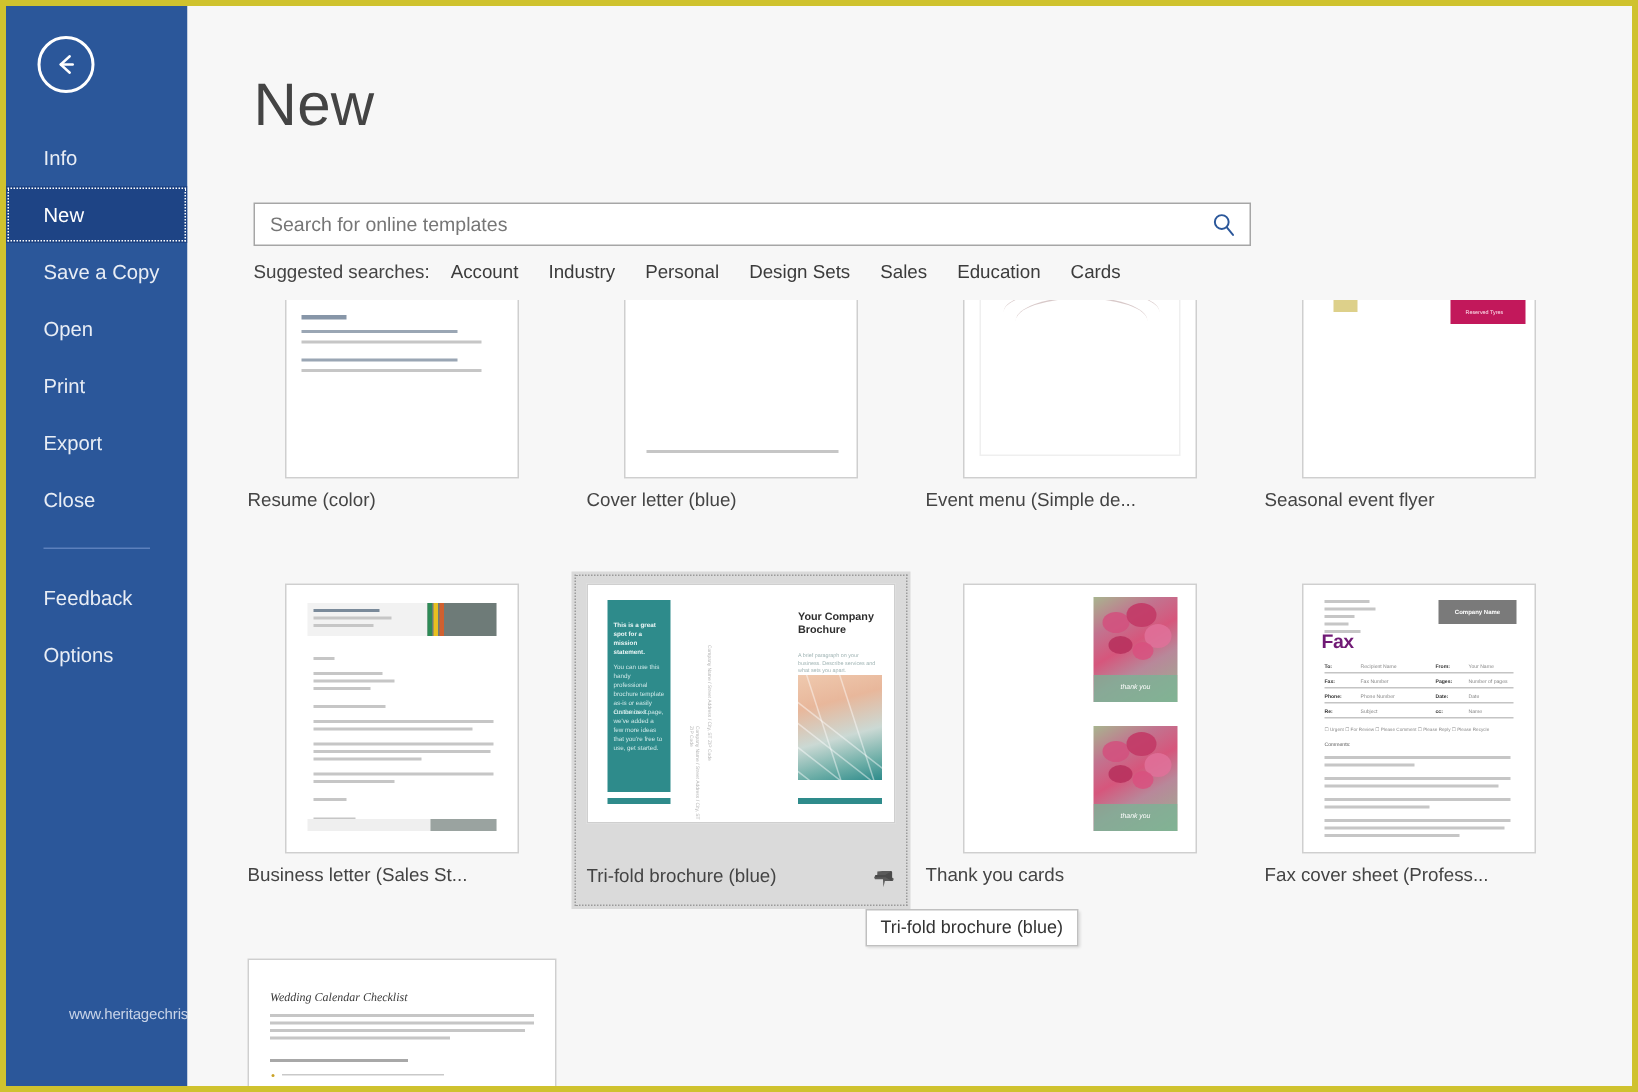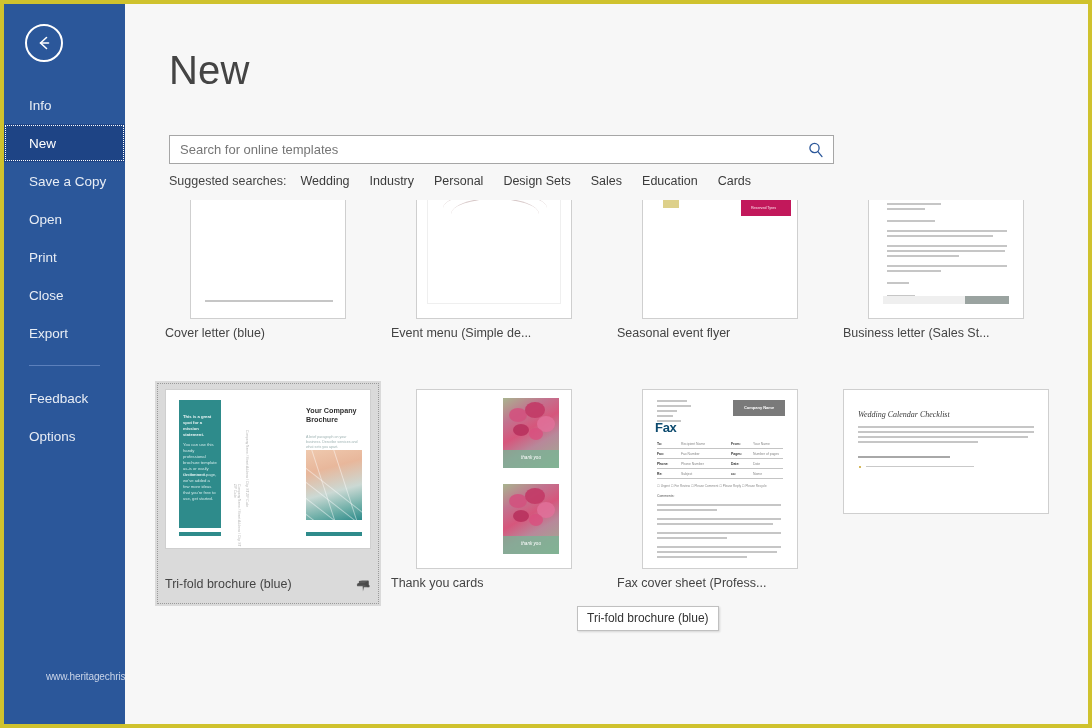--- a/index.html
+++ b/index.html
@@ -183,21 +183,21 @@
   
   .ty-card { position:absolute; right:12px; width:56px; height:70px; overflow:hidden;
     background: linear-gradient(150deg,#A8B58F 0%, #C2738F 25%, #D6567C 45%, #B8889A 65%, #9CB08E 100%); }
   .ty-card .band { position:absolute; left:0; right:0; bottom:0; height:18px; background:rgba(120,180,150,.75); }
   .ty-card .band span { position:absolute; left:0; right:0; top:5px; text-align:center; color:#FFF; font-size:4.6px; font-style:italic; }
   .ty-card .petal { position:absolute; border-radius:50%; }
 
   
   .fx-logo { position:absolute; right:12px; top:10px; width:52px; height:16px; background:#7A7A7A; }
   .fx-logo span { position:absolute; left:0; right:0; top:5px; text-align:center; color:#FFF; font-size:4px; font-weight:bold;}
-  .fx-title { position:absolute; left:12px; top:30px; font-size:13px; font-weight:bold; color:#0c4a6e; letter-spacing:-.3px;}
+  .fx-title { position:absolute; left:12px; top:30px; font-size:13px; font-weight:bold; color:#701a75; letter-spacing:-.3px;}
   .fx-row { position:absolute; left:14px; right:14px; border-bottom:.6px solid #C4C4C4; height:7px; }
   .fx-lbl { position:absolute; font-size:3.4px; font-weight:bold; color:#333; }
   .fx-val { position:absolute; font-size:3.4px; color:#888; }
 
   
   .wc-title { position:absolute; left:14px; top:20px; font-size:8px; color:#3A3A3A; font-family:Liberation Serif, serif; font-style:italic;}
   .wc-bullet { position:absolute; left:22px; height:1.4px; background:#C9C9C9; }
   .wc-dot { position:absolute; left:15px; width:2px; height:2px; background:#C9A227; border-radius:50%;}
 </style>
 </head>
@@ -228,24 +228,24 @@
       <div class="nav-item">
         <span>Save a Copy</span>
       </div>
       <div class="nav-item">
         <span>Open</span>
       </div>
       <div class="nav-item">
         <span>Print</span>
       </div>
       <div class="nav-item">
+        <span>Export</span>
+      </div>
+      <div class="nav-item">
         <span>Close</span>
-      </div>
-      <div class="nav-item">
-        <span>Export</span>
       </div>
 
       <div class="nav-sep"></div>
 
       <div class="nav-item">
         <span>Feedback</span>
       </div>
       <div class="nav-item">
         <span>Options</span>
       </div>
@@ -265,32 +265,47 @@
         <input type="text" value="" placeholder="Search for online templates" style="">
         <svg class="search-icon" viewBox="0 0 18 18">
           <circle cx="7.5" cy="7" r="4.6" fill="none" stroke="#2B579A" stroke-width="1.3"></circle>
           <path d="M10.9 10.6 L15 15.6" stroke="#2B579A" stroke-width="1.3" stroke-linecap="round"></path>
         </svg>
       </div>
     </div>
 
     <div class="suggested">
       <span class="label">Suggested searches:</span>
-      <a>Wedding</a>
+      <a>Account</a>
       <a>Industry</a>
       <a>Personal</a>
       <a>Design Sets</a>
       <a>Sales</a>
       <a>Education</a>
       <a>Cards</a>
     </div>
 
     <div class="grid">
       <div class="grid-inner">
 
+        <div class="tile">
+          <div class="thumb-wrap">
+            <div class="thumb">
+
+              <div class="res-h" style="top:70px;width:30px;background:#8796A8;"></div>
+              <div class="res-t" style="top:80px;width:104px;background:#9AA6B4;height:2px;"></div>
+              <div class="res-t" style="top:87px;width:120px;"></div>
+              <div class="res-t" style="top:99px;width:104px;background:#9AA6B4;height:2px;"></div>
+              <div class="res-t" style="top:106px;width:120px;"></div>
+            </div>
+          </div>
+          <div class="tile-caption">
+            <span>Resume (color)</span>
+          </div>
+        </div>
 
         <div class="tile">
           <div class="thumb-wrap">
             <div class="thumb">
 
               <div class="res-t" style="left:14px;top:160px;width:128px;"></div>
             </div>
           </div>
           <div class="tile-caption">
             <span>Cover letter (blue)</span>

